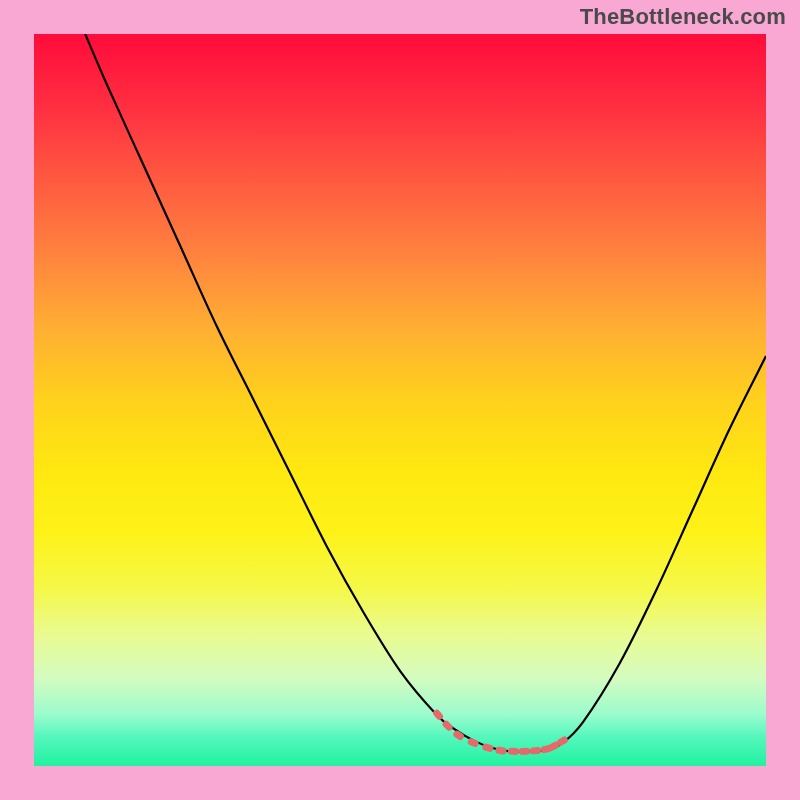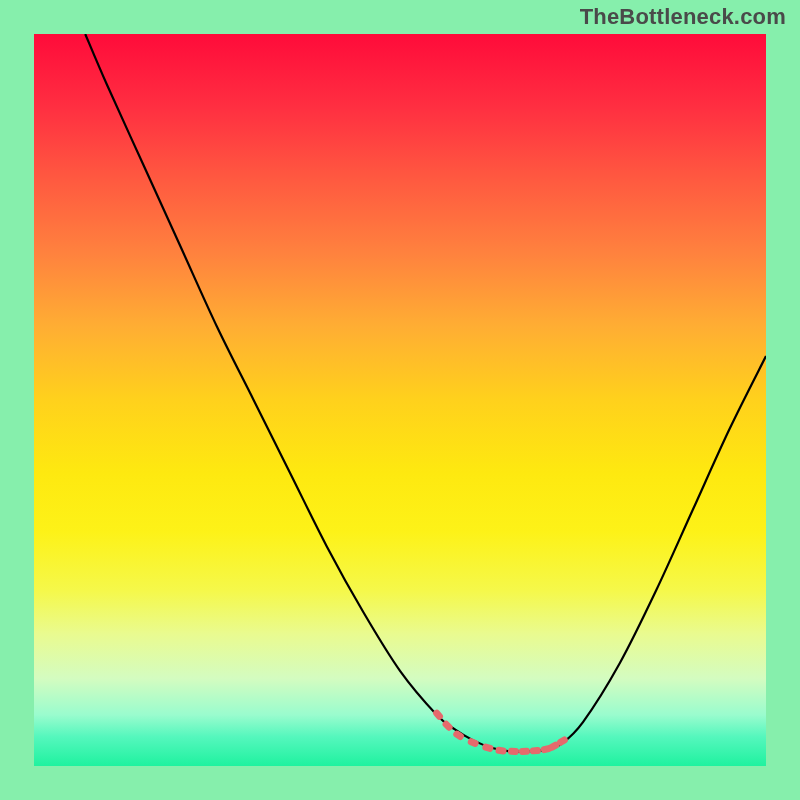--- a/index.html
+++ b/index.html
@@ -8,21 +8,21 @@
     width: 800px;
     height: 800px;
     background: #000;
     overflow: hidden;
     font-family: Arial, Helvetica, sans-serif;
   }
   .frame {
     position: relative;
     width: 800px;
     height: 800px;
-    background: #86efac;
+    background: #f9a8d4;
   }
   .watermark {
     position: absolute;
     top: 4px;
     right: 14px;
     color: #4a4a4a;
     font-size: 22px;
     font-weight: 600;
     letter-spacing: 0.2px;
     z-index: 10;

